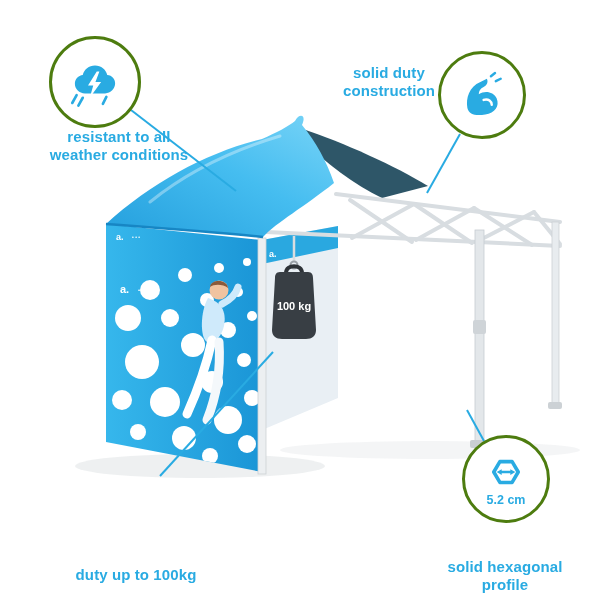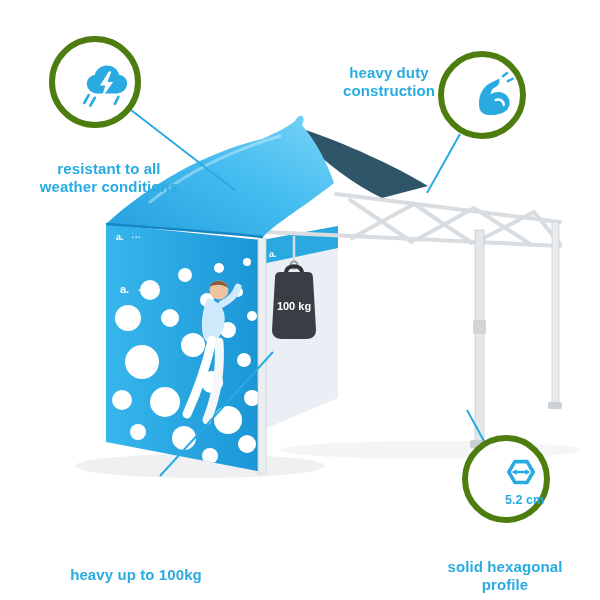--- a/index.html
+++ b/index.html
@@ -3,22 +3,22 @@
 <meta charset="utf-8">
 <style>
   html,body{margin:0;padding:0;background:#ffffff;}
   .stage{
     position:relative;width:600px;height:600px;background:#ffffff;overflow:hidden;
     font-family:"Liberation Sans", sans-serif;
   }
   .scene{position:absolute;left:0;top:0;}
   .callout-ring{
     position:absolute;box-sizing:border-box;background:#ffffff;
-    border:6px solid #4d7c0f;border-radius:50%;
-    display:flex;align-items:flex-end;justify-content:center;flex-direction:column;
+    border:3px solid #4d7c0f;border-radius:50%;
+    display:flex;align-items:center;justify-content:center;flex-direction:column;
   }
   .callout-label{
     position:absolute;color:#29abe2;font-weight:bold;font-size:15px;line-height:1.18;
     text-align:center;white-space:pre-line;letter-spacing:.1px;
   }
   .measure-text{color:#29abe2;font-weight:bold;font-size:12.5px;margin-top:1px;}
   svg text{font-family:"Liberation Sans", sans-serif;}
 </style>
 </head>
 <body>
@@ -148,38 +148,38 @@
       <path d="M20.5,45 C14,45 9,40 9,34 C9,28.5 13,24.5 18,24 C19.5,17.5 25,13 32,13
                C39,13 44.5,17.5 46,24 C51.5,24.5 55,28.5 55,33.5 C55,39.5 50,45 43.5,45 Z" fill="#29abe2"></path>
       <polygon points="34,20 24,36 30,36 26,50 39,32 32.5,32 37,20" fill="#ffffff"></polygon>
       <g stroke="#29abe2" stroke-width="3" stroke-linecap="round">
         <line x1="11" y1="47" x2="6" y2="56"></line>
         <line x1="18" y1="50" x2="13" y2="59"></line>
         <line x1="45" y1="49" x2="41" y2="57"></line>
       </g>
     </svg>
   </div>
-  <div class="callout-label" style="left:6px;top:128px;width:206px;margin-top:32px;">resistant to all
+  <div class="callout-label" style="left:16px;top:128px;width:206px;">resistant to all
 weather conditions</div>
 
   <div class="callout-ring" style="left:438px;top:51px;width:88px;height:88px;">
     <svg width="52" height="52" viewBox="0 0 64 64">
       <path d="M14,48 C12,36 16,22 30,16 L38,12 C40,16 38,20 34,22 C30,24 28,27 28,31
                C36,26 46,28 50,36 C54,46 48,54 36,56 C24,58 16,56 14,48 Z" fill="#29abe2"></path>
       <path d="M34,38 C40,36 44,40 44,44" stroke="#ffffff" stroke-width="3" fill="none" stroke-linecap="round"></path>
       <g stroke="#29abe2" stroke-width="3" stroke-linecap="round">
         <line x1="43" y1="9" x2="48" y2="5"></line>
         <line x1="49" y1="15" x2="55" y2="12"></line>
       </g>
     </svg>
   </div>
-  <div class="callout-label" style="left:309px;top:64px;width:160px;">heavy duty
+  <div class="callout-label" style="left:309px;top:64px;width:160px;">solid duty
 construction</div>
 
-  <div class="callout-label" style="left:36px;top:566px;width:200px;">heavy up to 100kg</div>
+  <div class="callout-label" style="left:36px;top:566px;width:200px;">duty up to 100kg</div>
 
   <div class="callout-ring" style="left:462px;top:435px;width:88px;height:88px;">
     <svg width="46" height="40" viewBox="0 0 64 52">
       <polygon points="15,26 23.5,11.5 40.5,11.5 49,26 40.5,40.5 23.5,40.5" fill="none" stroke="#29abe2" stroke-width="5" stroke-linejoin="round"></polygon>
       <line x1="25" y1="26" x2="39" y2="26" stroke="#29abe2" stroke-width="3.5"></line>
       <polygon points="19,26 26,22 26,30" fill="#29abe2"></polygon>
       <polygon points="45,26 38,22 38,30" fill="#29abe2"></polygon>
     </svg>
     <div class="measure-text">5.2 cm</div>
   </div>

